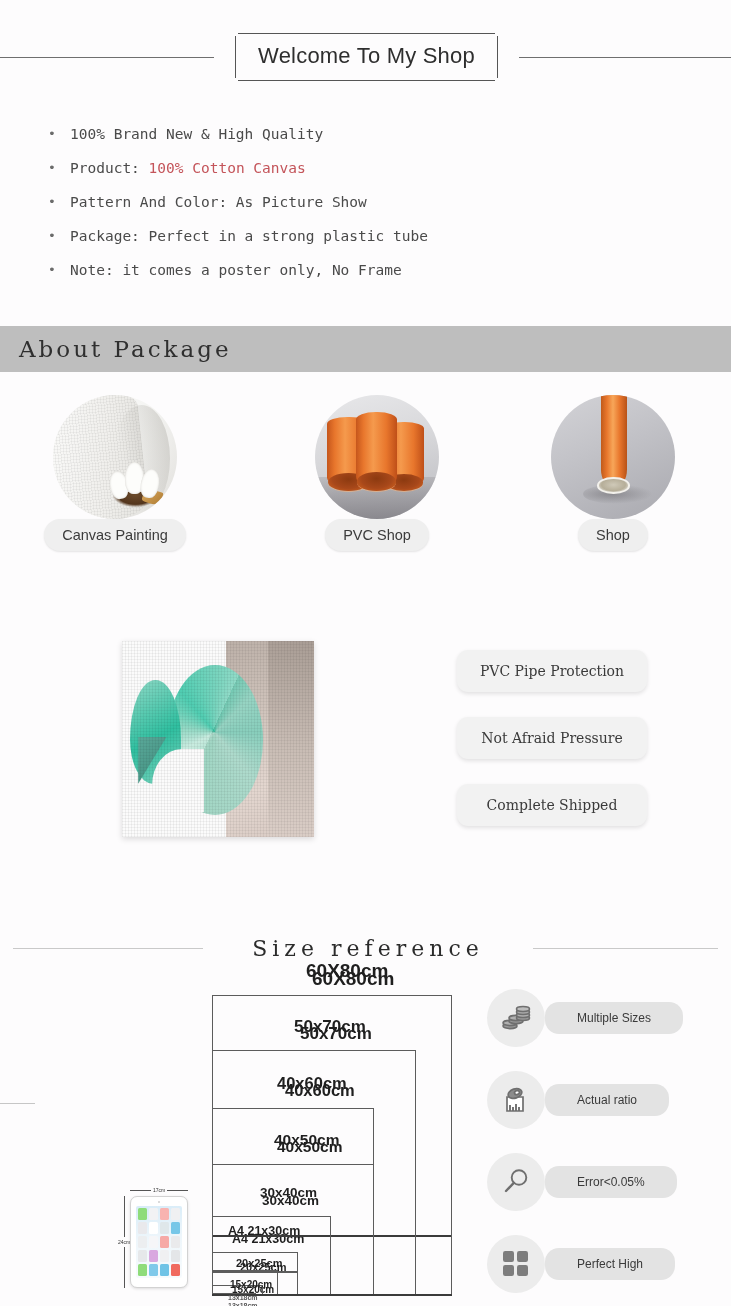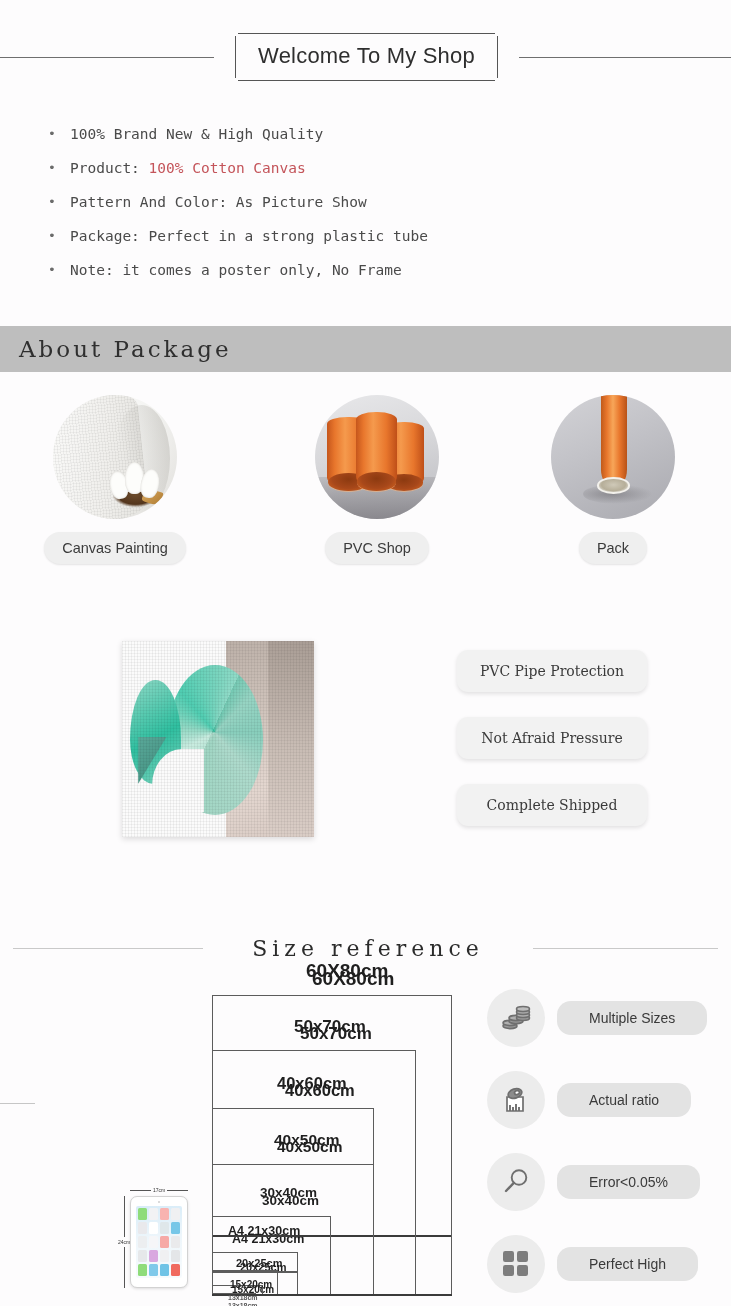--- a/index.html
+++ b/index.html
@@ -180,21 +180,20 @@
     box-sizing: border-box;
   }
   .pack-shadow {
     position: absolute; left: 26%; bottom: 12%; width: 56%; height: 16%;
     background: radial-gradient(ellipse at 40% 50%, rgba(90,88,92,.45), rgba(90,88,92,0) 70%);
     border-radius: 50%;
   }
 
   .pill {
     display: inline-block;
-    margin-top: 13px;
     padding: 8px 18px;
     background: #efefef;
     border-radius: 16px;
     font-size: 14.5px;
     color: #3b3b3b;
     box-shadow: 0 1px 2px rgba(0,0,0,.10);
   }
 
   
   .canvas-photo {
@@ -352,25 +351,25 @@
   
   .icon-rows { position: absolute; left: 487px; top: 977px; width: 230px; }
   .icon-row { display: flex; align-items: center; height: 82px; }
   .icon-circle {
     width: 58px; height: 58px; border-radius: 50%;
     background: #ececec;
     display: flex; align-items: center; justify-content: center;
     flex: 0 0 auto;
   }
   .icon-label {
-    margin-left: 12px;
+    margin-left: 0;
     background: #e3e3e3;
     border-radius: 14px;
     padding: 9px 32px;
-    font-size: 14px;
+    font-size: 12px;
     color: #3a3a3a;
     white-space: nowrap;
   }
 </style>
 </head>
 <body>
 
 <div class="page">
 
   <div class="welcome-row">
@@ -431,21 +430,21 @@
       <span class="pill">PVC Shop</span>
     </div>
 
     <div class="card card-3">
       <div class="circle circ-pack">
         <div class="pack-shadow"></div>
         <div class="tube">
           <div class="tube-end"></div>
         </div>
       </div>
-      <span class="pill">Pack</span>
+      <span class="pill">Shop</span>
     </div>
 
   </div>
 
   <div class="canvas-photo">
     <div class="cp-beige-a"></div>
     <div class="cp-beige-b"></div>
     <div class="cp-blob">
       <div class="cp-ball"></div>
       <div class="cp-hook"></div>

